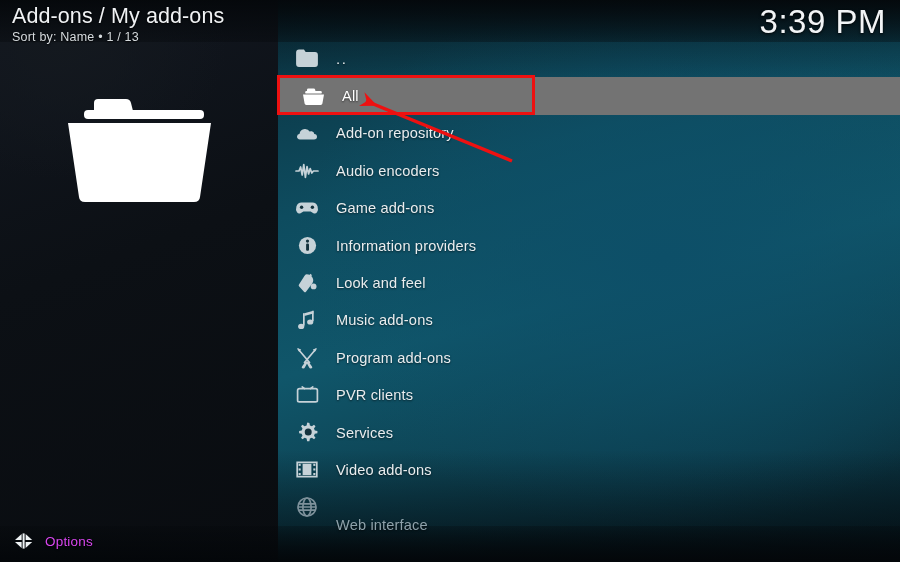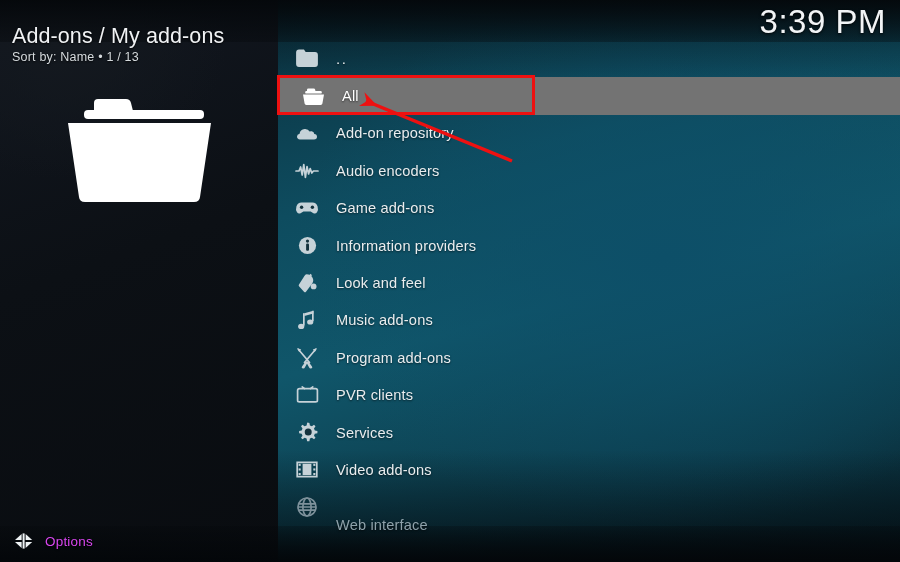--- a/index.html
+++ b/index.html
@@ -34,21 +34,21 @@
   .topbar-shade{
     position:absolute; left:0; top:0; width:900px; height:42px;
     background:linear-gradient(to bottom, rgba(4,7,10,.92), rgba(4,7,10,.35));
   }
   .botbar-shade{
     position:absolute; left:0; bottom:0; width:900px; height:36px;
     background:linear-gradient(to top, rgba(3,6,9,.95), rgba(3,6,9,.25));
   }
 
   
-  .header { position:absolute; left:12px; top:4px;margin-top:20px; }
+  .header { position:absolute; left:12px; top:4px; }
   .header-title {
     font-size:21.5px; color:#f0f2f4; font-weight:400; letter-spacing:.1px;
     text-shadow:0 1px 2px rgba(0,0,0,.8); white-space:nowrap;
   }
   .header-sub {
     margin-top:1px; font-size:12.5px; color:#d5dadd; letter-spacing:.2px;
     text-shadow:0 1px 2px rgba(0,0,0,.8); white-space:nowrap;
   }
   .clock {
     position:absolute; right:14px; top:3px;

